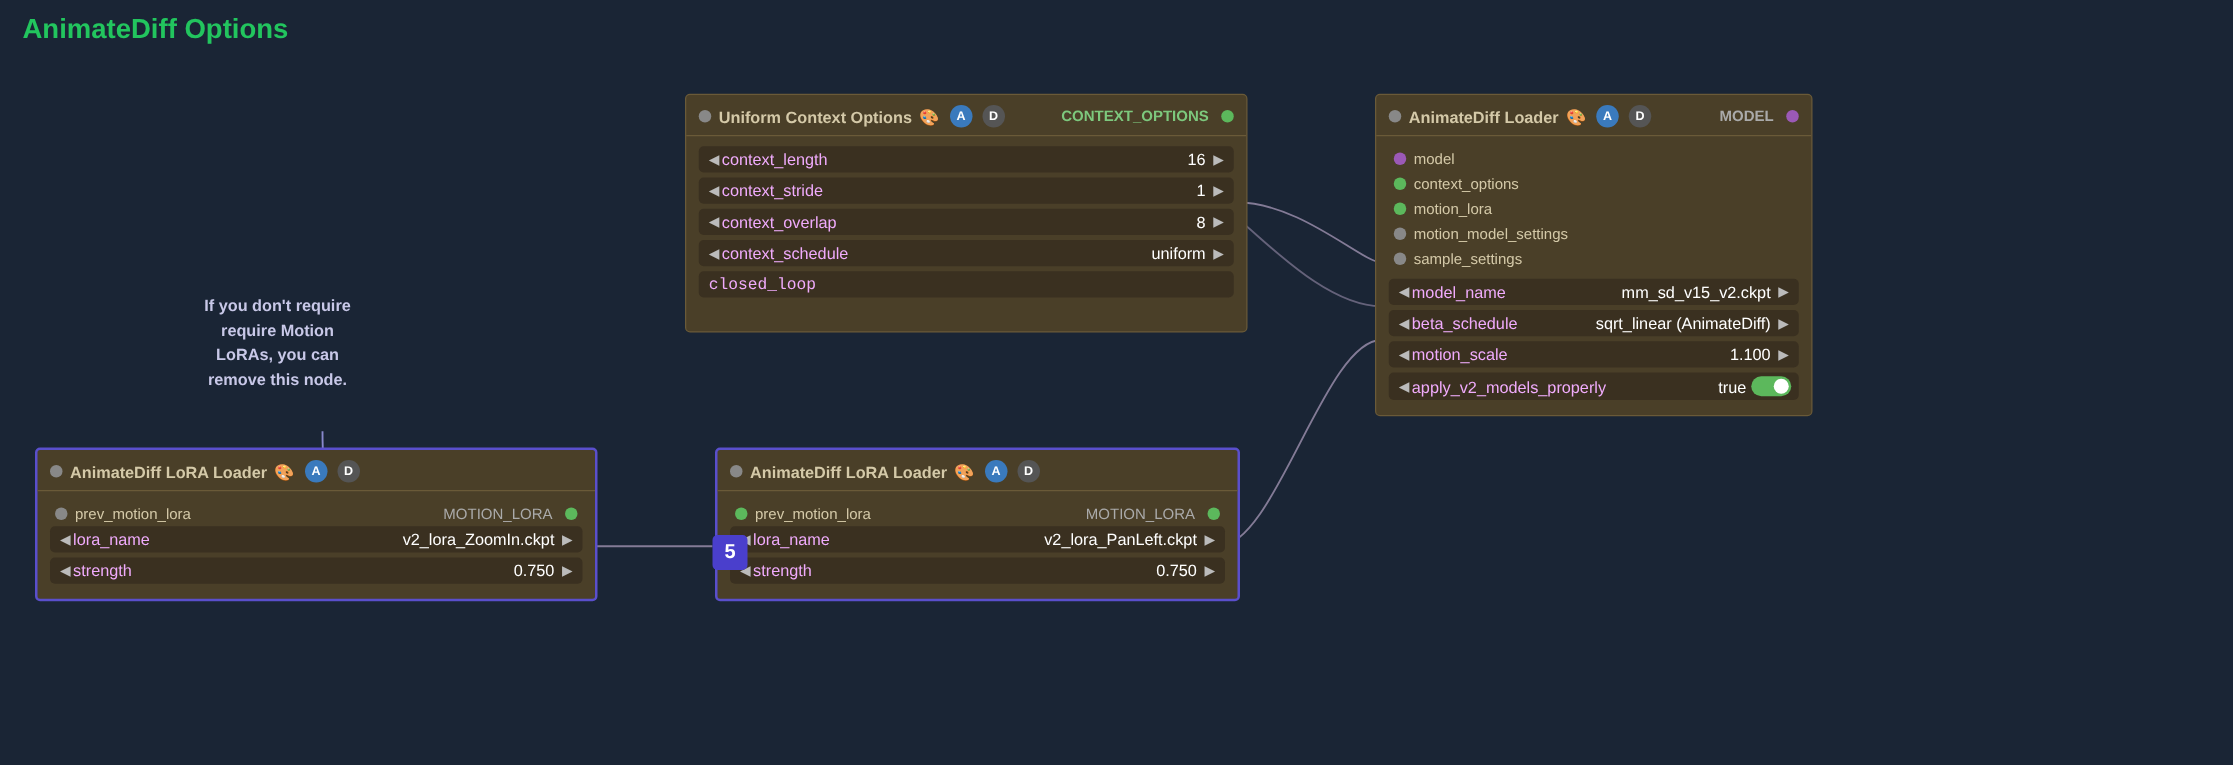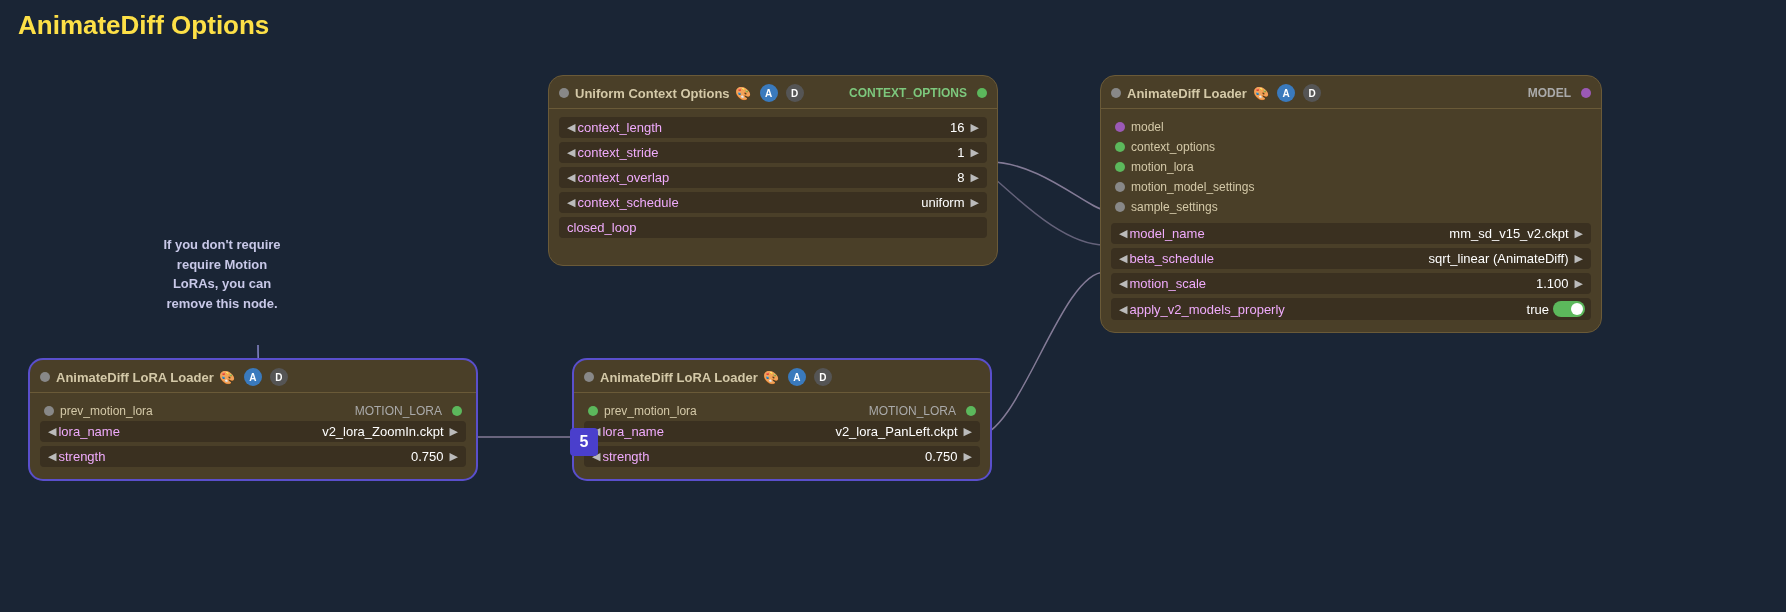--- a/index.html
+++ b/index.html
@@ -10,29 +10,29 @@
       font-family: 'Segoe UI', Arial, sans-serif;
       font-size: 13px;
       color: #d4c9a8;
       overflow: hidden;
       position: relative;
     }
     .page-title {
       position: absolute;
       top: 10px;
       left: 18px;
-      font-size: 26px;
+      font-size: 22px;
       font-weight: bold;
-      color: #fde047;
+      color: #22c55e;
     }
     
     .node {
       position: absolute;
       background: #4a3f28;
-      border-radius: 15px;
+      border-radius: 4px;
       border: 1px solid #6a5a38;
       min-width: 200px;
     }
     .node-header {
       display: flex;
       align-items: center;
       gap: 6px;
       padding: 8px 10px 6px 10px;
       border-bottom: 1px solid #6a5a38;
       font-size: 13px;
@@ -154,20 +154,21 @@
       right: 2px;
     }
     .sep-row {
       display: flex;
       align-items: center;
       background: #3a3020;
       border-radius: 4px;
       margin-bottom: 19px;
       padding: 3px 8px;
       justify-content: space-between;
+      font-family: Liberation Mono, monospace;
     }
   </style>
 </head>
 <body>
 
 <svg class="lines-svg" xmlns="http://www.w3.org/2000/svg">
 
   <path d="M 990 162 C 1040 162, 1090 210, 1105 210" stroke="#b0a0c0" stroke-width="1.5" fill="none" opacity="0.7"></path>
 
   <path d="M 1105 245 C 1060 245, 1010 190, 990 175" stroke="#b0a0c0" stroke-width="1.5" fill="none" opacity="0.5"></path>
@@ -301,21 +302,21 @@
 
     <div class="ctrl-row">
       <button class="arrow-btn">◀</button>
       <span class="ctrl-label">strength</span>
       <span class="ctrl-value">0.750</span>
       <button class="arrow-btn">▶</button>
     </div>
   </div>
 </div>
 
-<div class="node" style="left: 1100px; top: 75px; width: 502px;">
+<div class="node" style="left: 1100px; top: 75px; width: 350px;">
   <div class="node-header">
     <span class="dot dot-gray"></span>
     <span>AnimateDiff Loader</span>
     <span>🎨</span>
     <span class="badge badge-A">A</span>
     <span class="badge badge-D">D</span>
     <span style="flex:1"></span>
     <span style="color:#aaa; font-size:12px;">MODEL</span>
     <span class="conn-dot" style="background:#9b59b6; margin-left:4px;"></span>
   </div>

